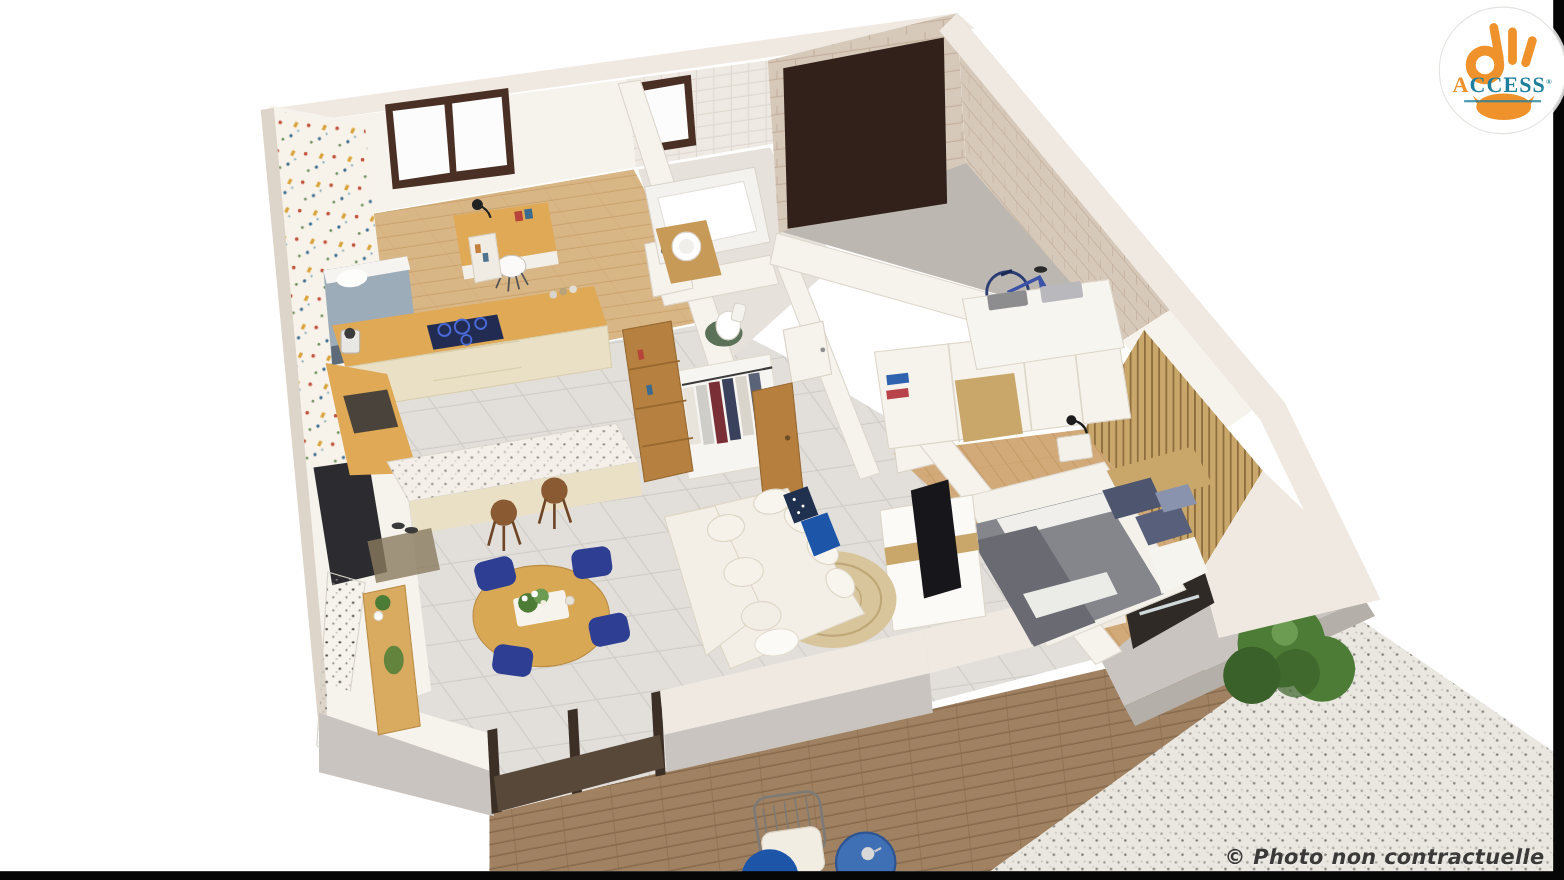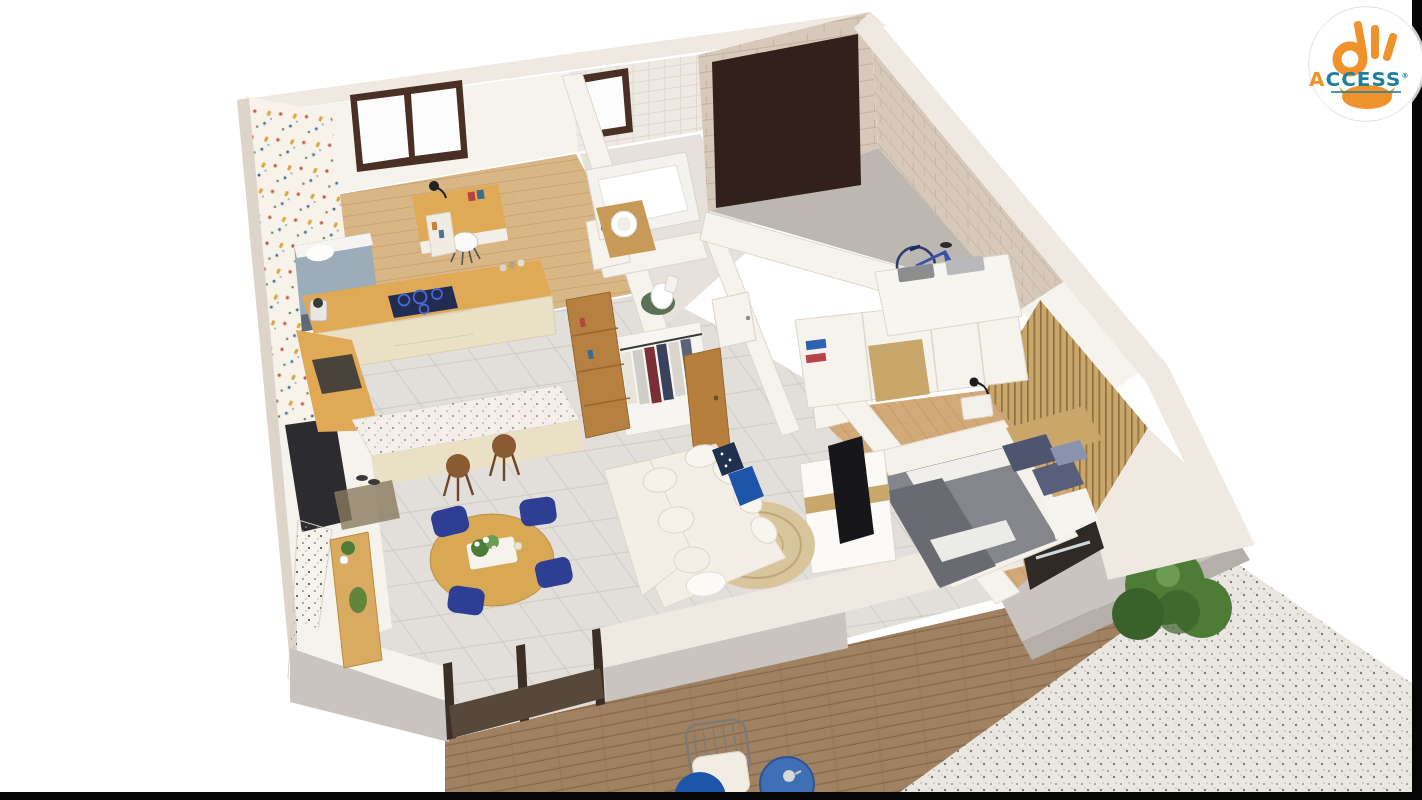--- a/index.html
+++ b/index.html
@@ -8,22 +8,22 @@
   svg{display:block}
   .bar{position:absolute;background:var(--bar,#060606);}
   .bar-right{right:0;top:0;width:10px;height:800px;}
   .bar-bottom{left:0;bottom:0;width:1422px;height:8px;}
   .watermark{position:absolute;right:18px;bottom:10px;color:var(--text-dark,#3b3a38);
     font-size:19px;font-weight:bold;font-style:italic;letter-spacing:.3px;
     text-shadow:0 1px 2px rgba(255,255,255,.55);}
   .logo{position:absolute;left:1308px;top:6px;width:114px;height:114px;border-radius:50%;
     background:#fff;border:1px solid #e3e3e0;box-shadow:0 0 0 2px rgba(255,255,255,.8);}
   .logo svg{width:100%;height:100%}
-  .logo-text{position:absolute;left:0;top:60px;width:100%;text-align:left;
-    font-size:20px;font-weight:bold;letter-spacing:1px;color:var(--logo-teal,#1f7f9c);}
+  .logo-text{position:absolute;left:0;top:60px;width:100%;text-align:center;
+    font-size:20px;font-weight:bold;letter-spacing:1px;color:var(--logo-teal,#1f7f9c);font-family:Liberation Serif, serif;}
   .logo-text .a{color:var(--logo-orange,#f0922b);}
   .logo-text sup{font-size:7px;}
   .logo-underline{position:absolute;left:22px;top:84px;width:70px;height:2px;background:var(--logo-teal,#1f7f9c);opacity:.8}
   
   .c-wallTop{fill:var(--wall-top)} .c-wallWhite{fill:var(--wall-white)}
   .c-wallEdge{fill:var(--wall-edge)} .c-grey{fill:var(--wall-grey)} .c-greyD{fill:var(--wall-grey-dark)}
   .c-stone{fill:var(--stone)} .c-tileWall{fill:var(--tile-wall)} .c-paper{fill:var(--wallpaper)}
   .c-gdoor{fill:var(--garage-door)} .c-gfloor{fill:var(--garage-floor)}
   .c-frame{fill:var(--window-frame)} .c-glass{fill:var(--glass)}
   .c-wood{fill:var(--floor-wood)} .c-tile{fill:var(--floor-tile)}
@@ -414,13 +414,14 @@
   <svg viewBox="0 0 114 114">
     <path d="M30 80 Q57 106 86 80 L80 94 Q57 110 36 92 Z" fill="#f0922b"></path>
     <ellipse cx="58" cy="90" rx="25" ry="12" fill="#f0922b"></ellipse>
     <circle cx="41" cy="52" r="13" fill="none" stroke="#f0922b" stroke-width="9"></circle>
     <path d="M54 46 L49 18 M66 48 L66 22 M78 50 L84 30" stroke="#f0922b" stroke-width="8" stroke-linecap="round" fill="none"></path>
   </svg>
   <div class="logo-text"><span class="a">A</span><span>CCESS</span><sup>®</sup></div>
   <div class="logo-underline"></div>
 </div>
 
+<div class="watermark">© Photo non contractuelle</div>
 </div>
 
 </body></html>

